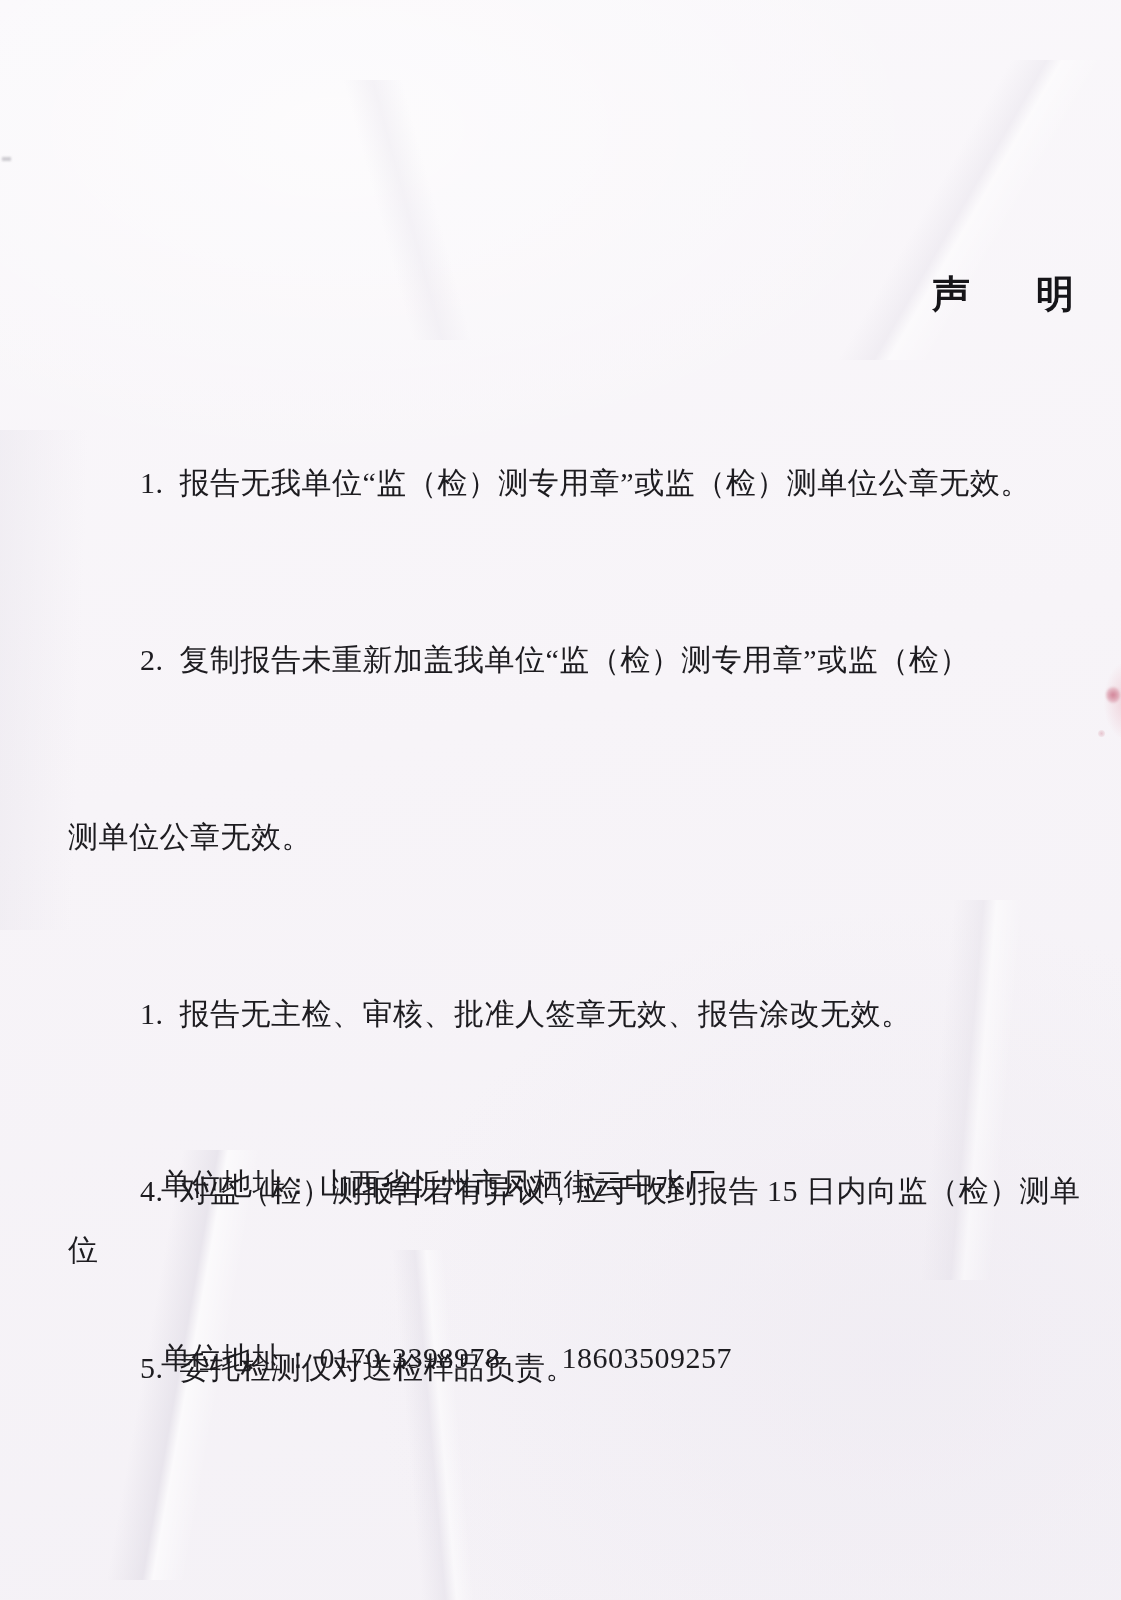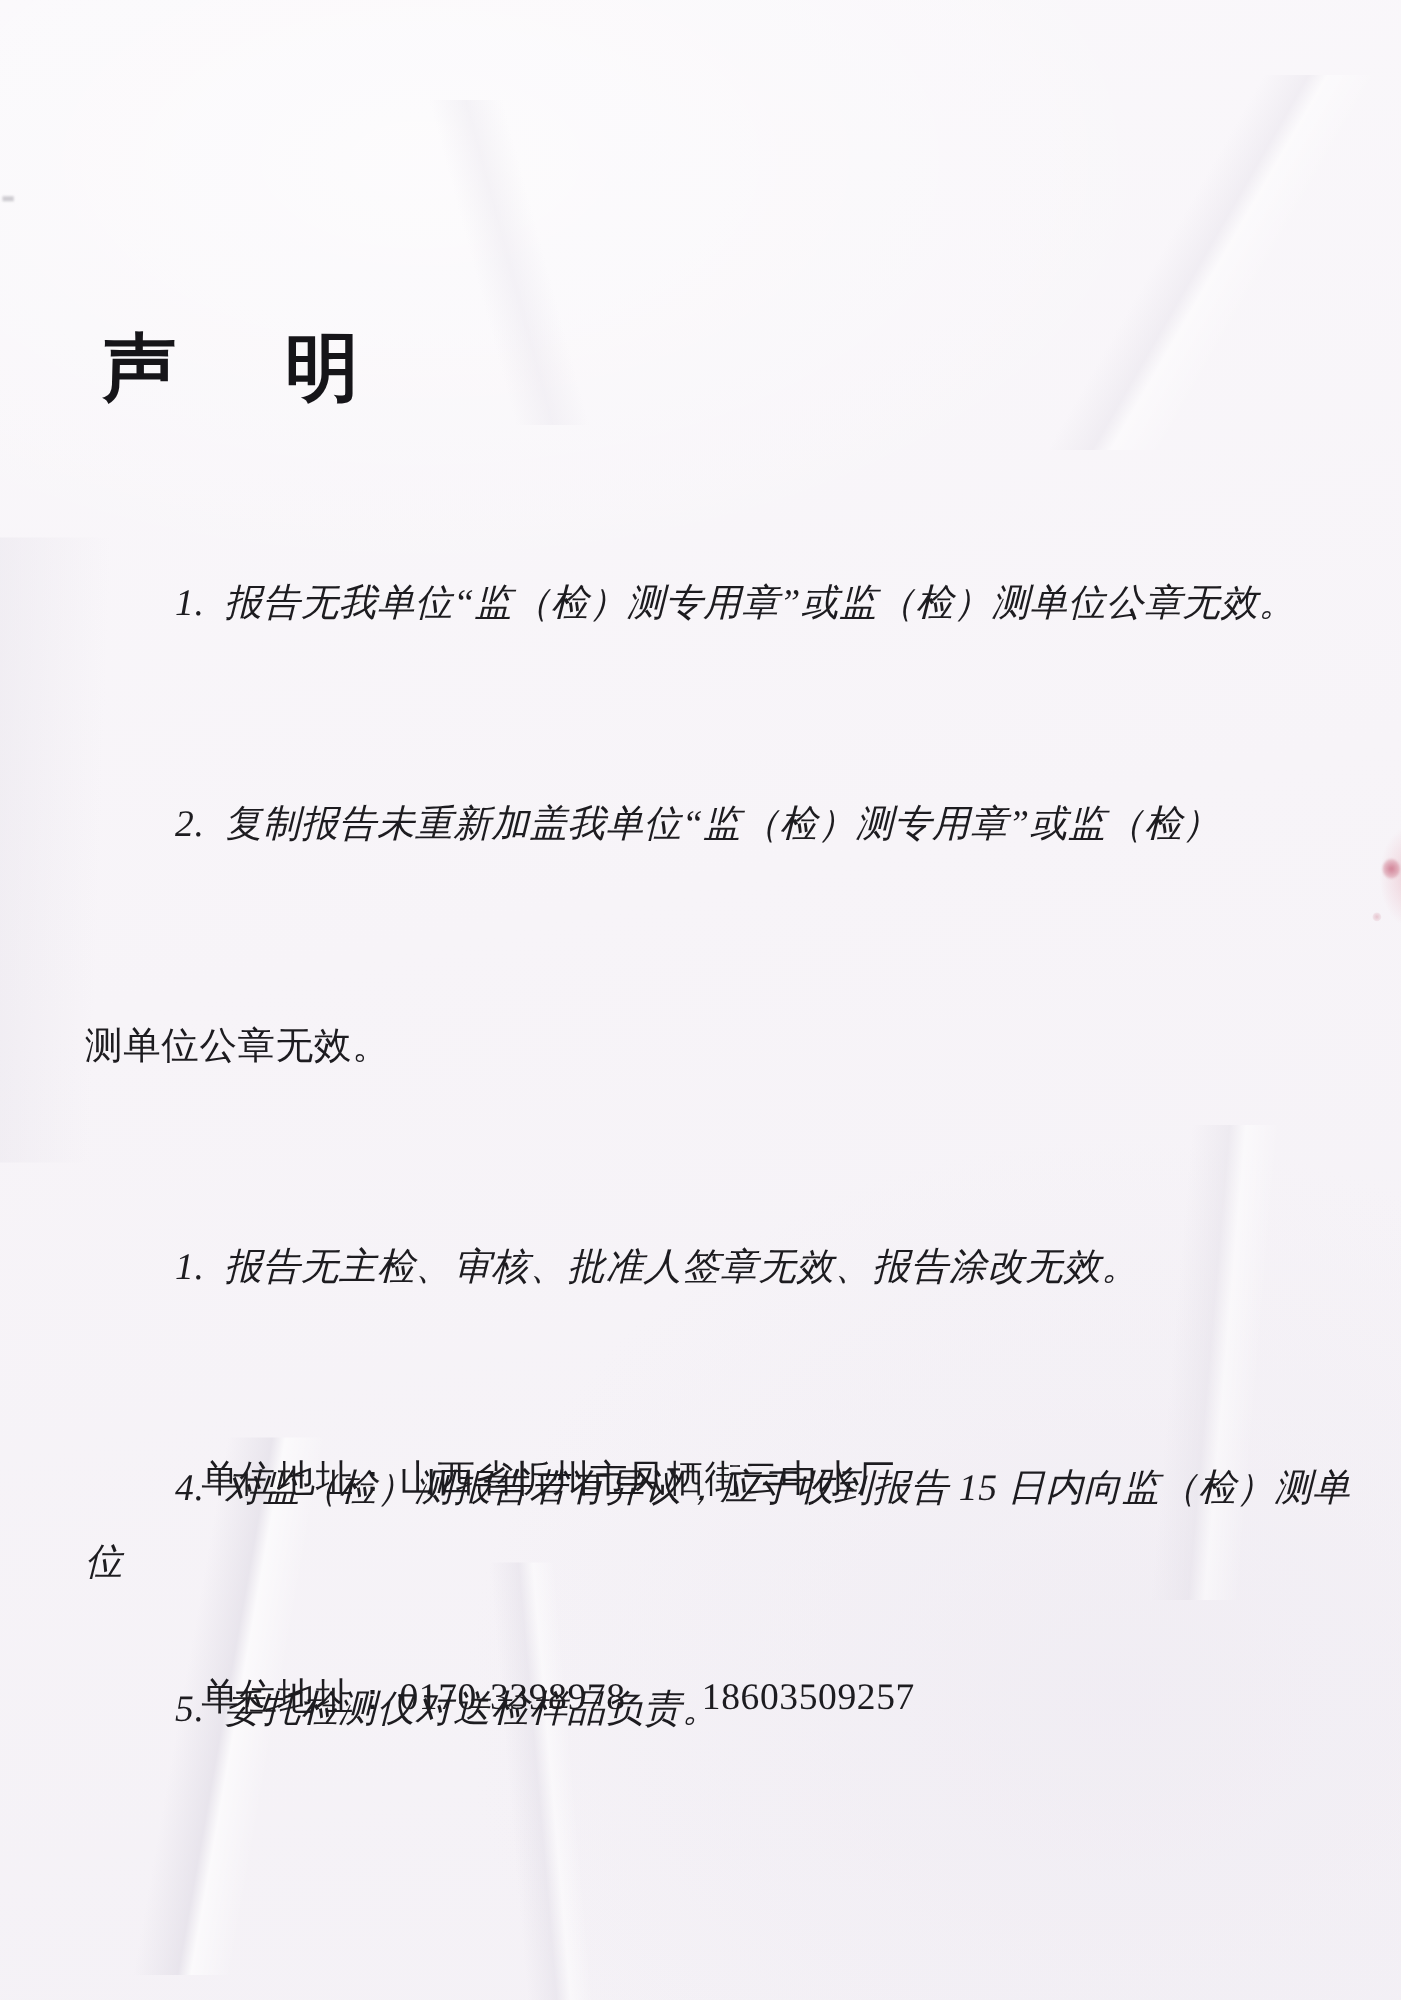--- a/index.html
+++ b/index.html
@@ -51,40 +51,40 @@
   .edge-speck{
     position:absolute;left:2px;top:157px;width:9px;height:4px;
     background:rgba(150,148,158,.45);
     filter:blur(1px);
     pointer-events:none;
   }
 
   .title{
     position:absolute;
     left:68px;top:266px;width:1020px;
-    text-align:left;
+    text-align:right;
     font-family:"Liberation Sans","DejaVu Sans",sans-serif;
     font-weight:700;
-    font-size:59px;
+    font-size:38px;
     line-height:56px;
     letter-spacing:14px;
     text-indent:14px;
     color:#161519;
   }
 
   .statements{
     position:absolute;
     left:68px;top:335px;width:1020px;
     font-size:30px;
     line-height:59px;
     letter-spacing:.5px;
     white-space:pre-wrap;
   }
   .statement-line{height:59px;}
-  .statement-line.indent{text-indent:72px;font-style:italic;}
+  .statement-line.indent{text-indent:72px;}
 
   .contact{
     position:absolute;
     left:113px;top:981px;
     font-size:30px;
     line-height:58px;
     letter-spacing:.5px;
     white-space:pre-wrap;
   }
   .contact-row{height:58px;}

